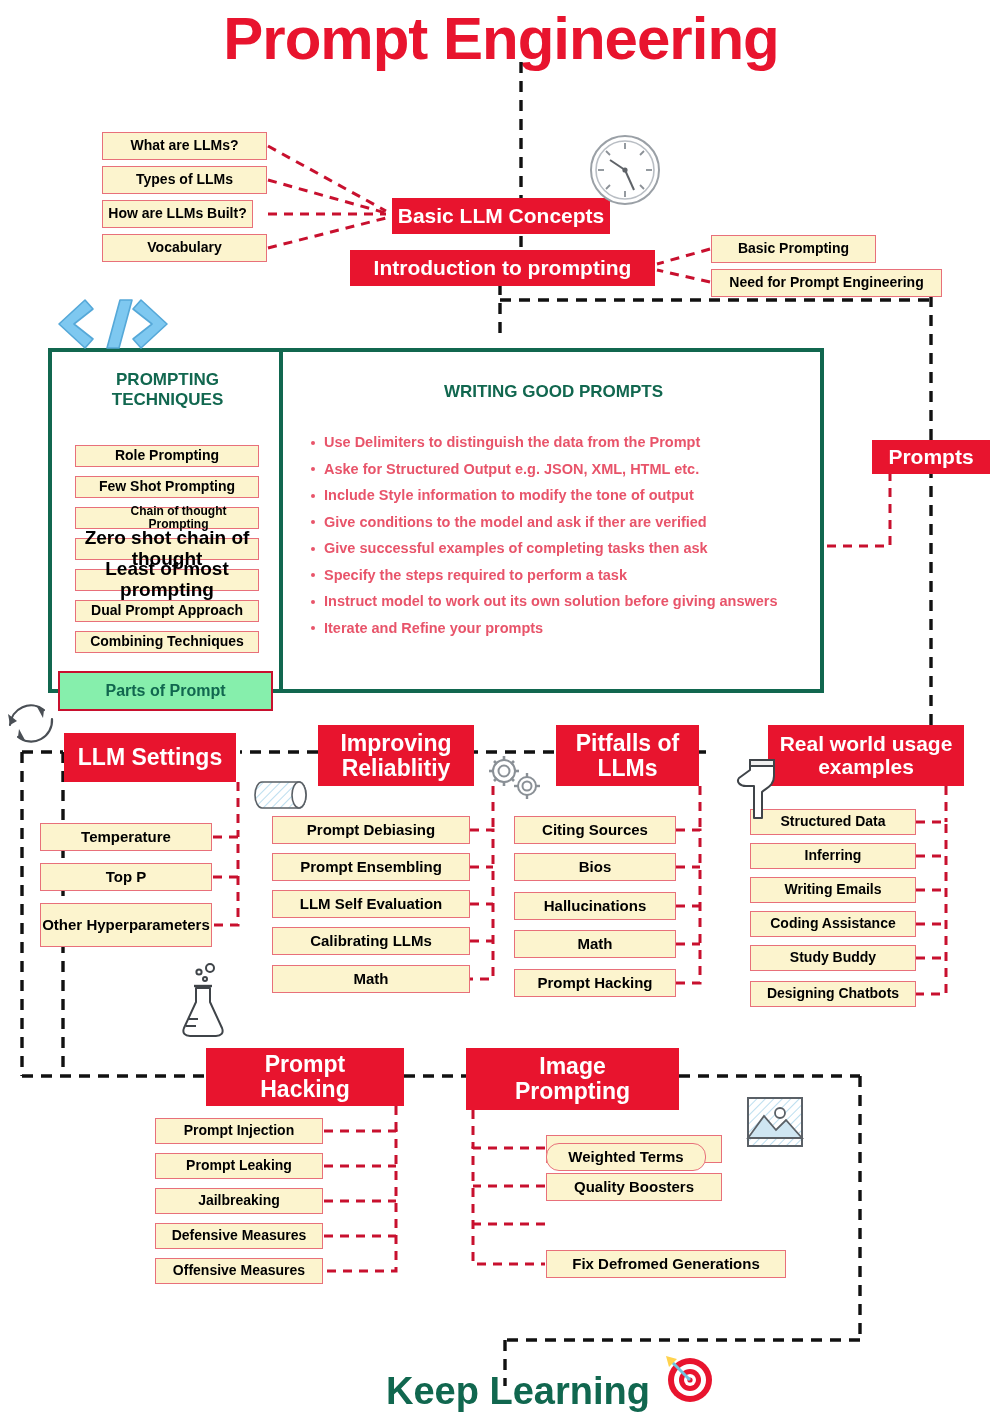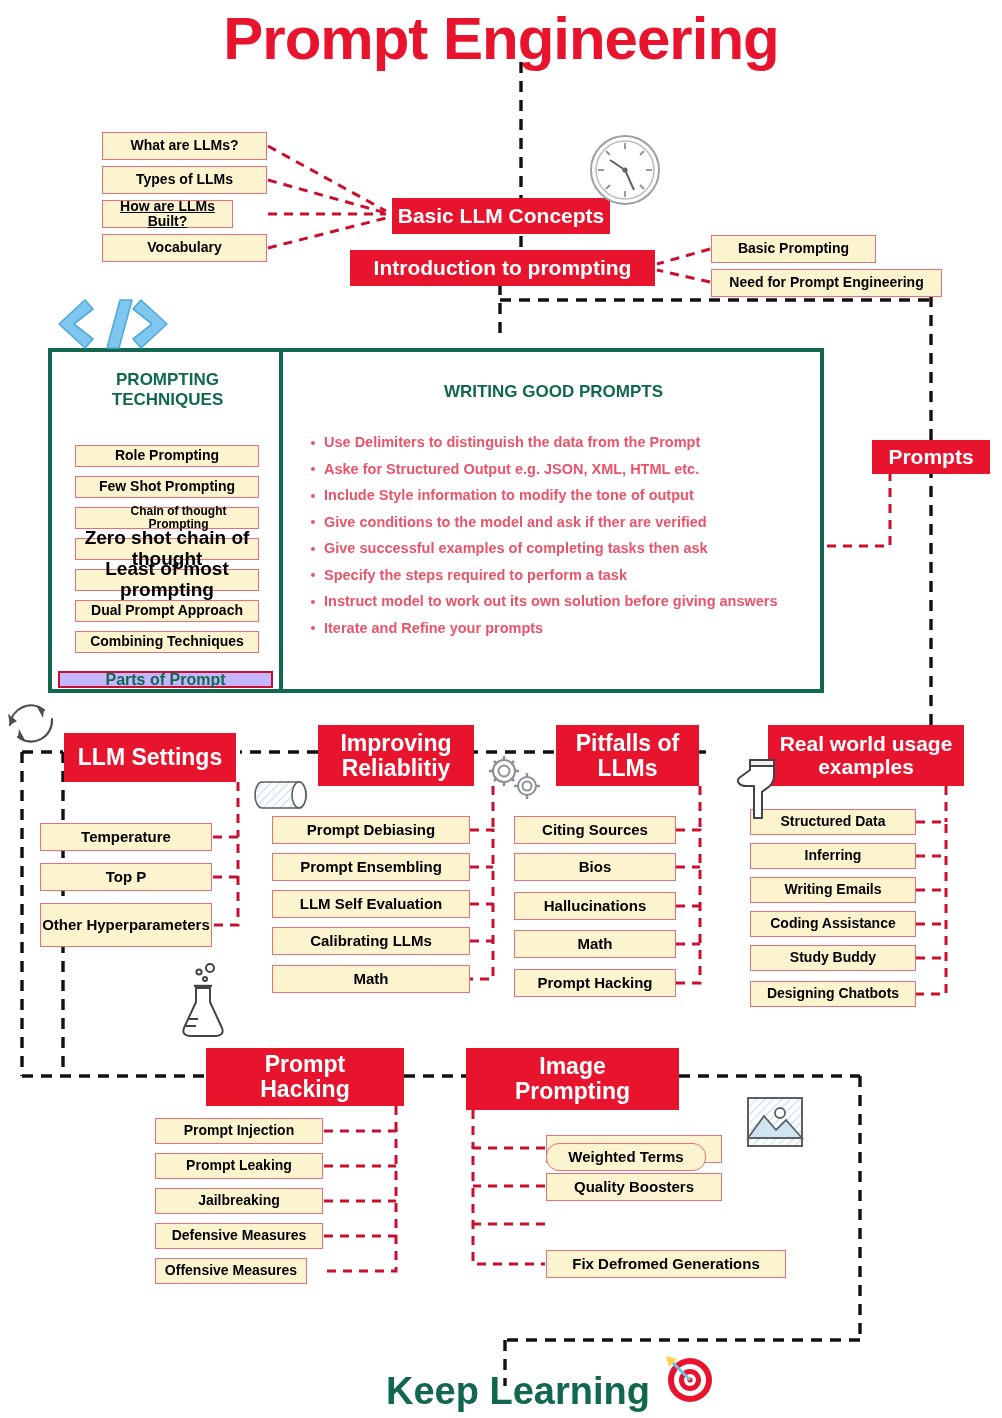--- a/index.html
+++ b/index.html
@@ -186,21 +186,21 @@
   <div class="abs redbox md" style="left:350px;top:250px;width:305px;height:36px;">
     <span>Introduction to prompting</span>
   </div>
 
   <div class="abs cream t14" style="left:102px;top:132px;width:165px;height:28px;">
     <span>What are LLMs?</span>
     </div>
   <div class="abs cream t14" style="left:102px;top:166px;width:165px;height:28px;">
     <span>Types of LLMs</span>
     </div>
-  <div class="abs cream t14" style="left:102px;top:200px;width:131px;height:28px;text-decoration:underline;">
+  <div class="abs cream t14" style="left:102px;top:200px;width:151px;height:28px;">
     <span>How are LLMs Built?</span>
     </div>
   <div class="abs cream t14" style="left:102px;top:234px;width:165px;height:28px;">
     <span>Vocabulary</span>
     </div>
 
   <div class="abs cream t14" style="left:711px;top:235px;width:165px;height:28px;">
     <span>Basic Prompting</span>
     </div>
   <div class="abs cream t14" style="left:711px;top:269px;width:231px;height:28px;">
@@ -252,22 +252,22 @@
       <li>Aske for Structured Output e.g. JSON, XML, HTML etc.</li>
       <li>Include Style information to modify the tone of output</li>
       <li>Give conditions to the model and ask if ther are verified</li>
       <li>Give successful examples of completing tasks then ask</li>
       <li>Specify the steps required to perform a task</li>
       <li>Instruct model to work out its own solution before giving answers</li>
       <li>Iterate and Refine your prompts</li>
     </ul>
   </div>
 
-  <div class="abs cream t16" style="left:58px;top:671px;width:215px;height:17px;font-size:16px;z-index:7;
-       border:2px solid #C8102E;background:#c4b5fd;color:#11674F;font-weight:bold;
+  <div class="abs cream t16" style="left:58px;top:671px;width:215px;height:40px;font-size:16px;z-index:7;
+       border:2px solid #C8102E;background:#86efac;color:#11674F;font-weight:bold;
        display:flex;align-items:center;justify-content:center;">
     <span>Parts of Prompt</span>
   </div>
 
   <div class="abs redbox md" style="left:872px;top:440px;width:118px;height:34px;">
     <span>Prompts</span>
   </div>
 
   <svg class="abs" style="left:2px;top:692px;width:58px;height:58px;z-index:7;" viewBox="0 0 58 58">
     <g fill="none" stroke="#4a4f55" stroke-width="2.2" stroke-linecap="round">
@@ -435,21 +435,21 @@
     </div>
   <div class="abs cream t14" style="left:155px;top:1153px;width:168px;height:26px;">
     <span>Prompt Leaking</span>
     </div>
   <div class="abs cream t14" style="left:155px;top:1188px;width:168px;height:26px;">
     <span>Jailbreaking</span>
     </div>
   <div class="abs cream t14" style="left:155px;top:1223px;width:168px;height:26px;">
     <span>Defensive Measures</span>
     </div>
-  <div class="abs cream t14" style="left:155px;top:1258px;width:152px;height:26px;">
+  <div class="abs cream t14" style="left:155px;top:1258px;width:168px;height:26px;">
     <span>Offensive Measures</span>
     </div>
 
   <div class="abs cream t15" style="left:546px;top:1135px;width:176px;height:28px;">
     <span>Style Modifiers</span>
     </div>
   <div class="abs cream t15" style="left:546px;top:1173px;width:176px;height:28px;">
     <span>Quality Boosters</span>
     </div>
   <div class="abs cream t15" style="left:546px;top:1143px;width:160px;height:28px;border-radius:13px;">

